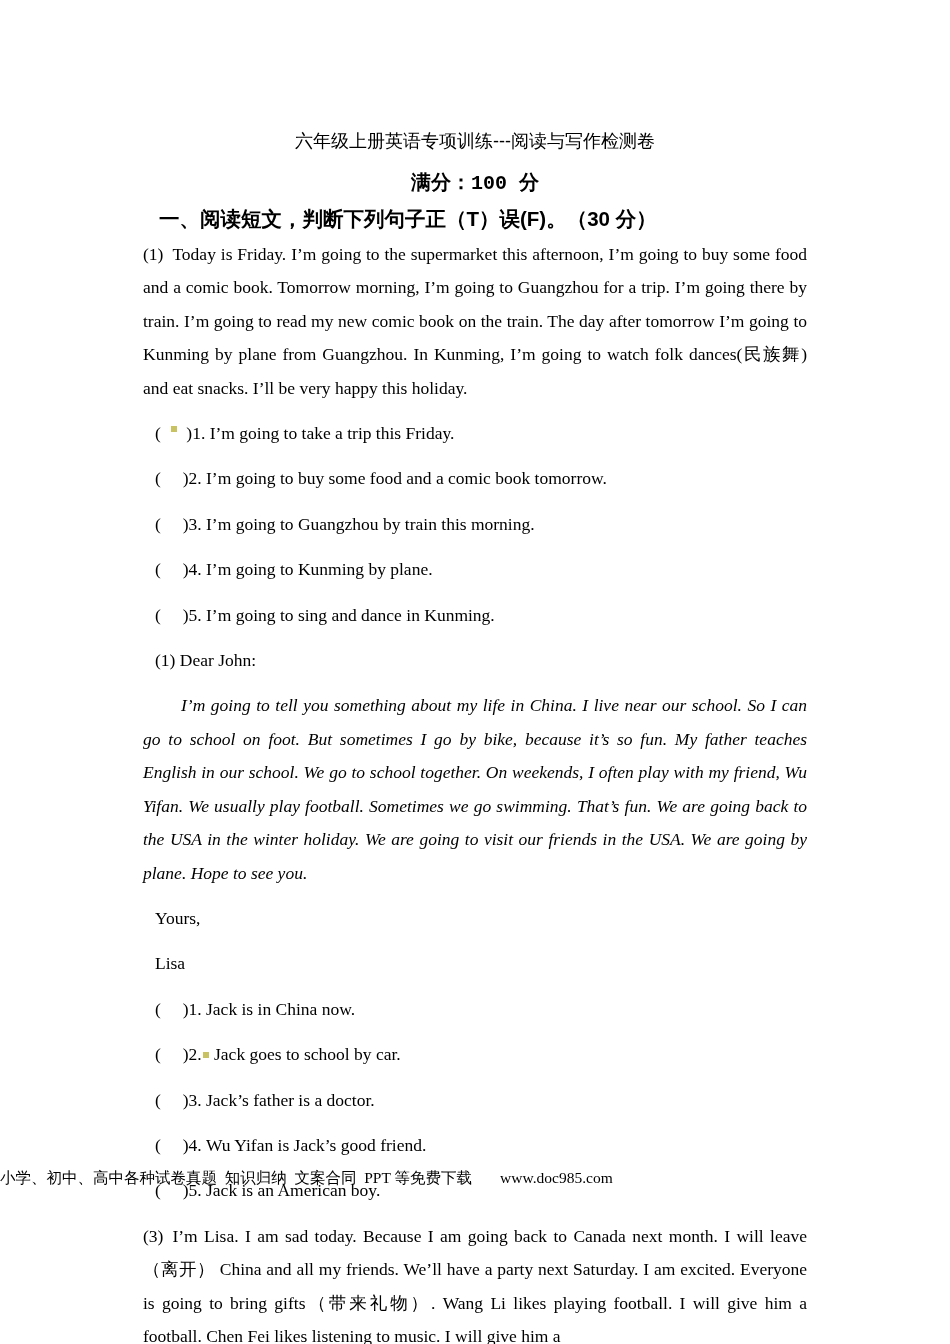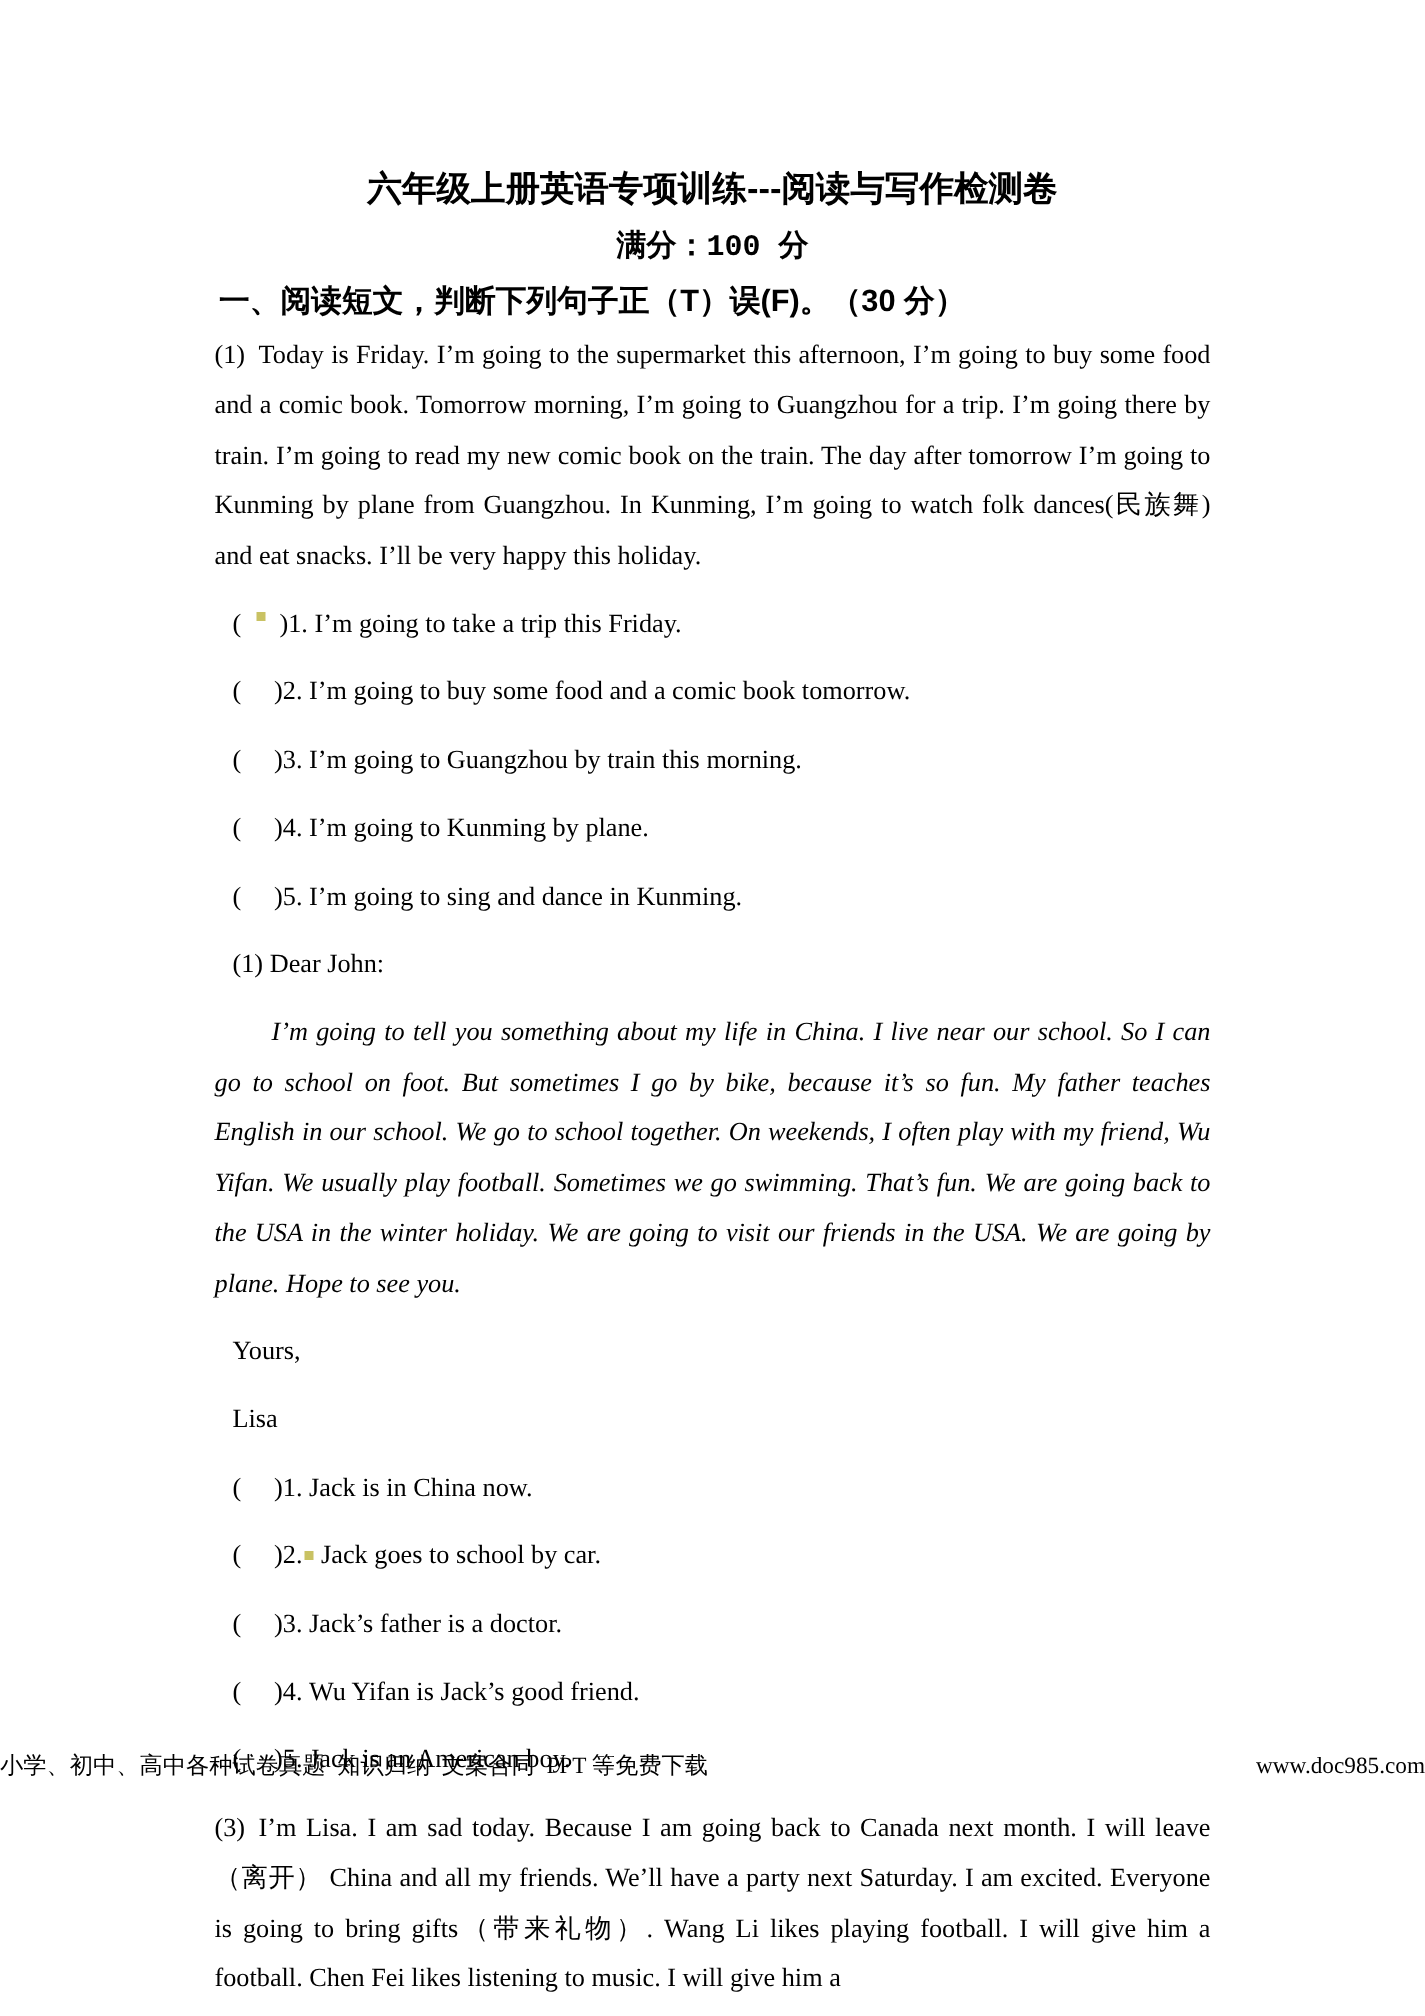--- a/index.html
+++ b/index.html
@@ -15,37 +15,37 @@
     width: 950px; height: 1344px;
     background: #ffffff;
     overflow: hidden;
   }
   .doc {
     position: absolute;
     left: 143px; top: 112px;
     width: 664px;
   }
   .title {
-    margin: 0;
+    margin: 16px;
     text-align: center;
     font-family: "Liberation Sans", "DejaVu Sans", sans-serif;
-    font-size: 23px;
-    font-weight: 700;
+    font-size: 18px;
+    font-weight: 400;
     line-height: 27px;
   }
   .subtitle {
     margin: 14px 0 0 0;
     text-align: center;
     font-family: Liberation Mono, monospace;
     font-size: 20px;
     font-weight: 700;
     line-height: 26px;
   }
   .sec-heading {
-    margin: 8px 0 5px 3px;
+    margin: 8px 0 5px 16px;
     font-family: "Liberation Sans", "DejaVu Sans", sans-serif;
     font-size: 20.5px;
     font-weight: 700;
     line-height: 28px;
   }
   .bodytext { font-size: 17.5px; line-height: 33.4px; }
   .para {
     margin: 0;
     text-align: justify;
   }
@@ -58,21 +58,21 @@
     background: #c9c263;
     margin: 0 1px;
   }
   .mark-mid { vertical-align: 7px; }
   .mark-low { vertical-align: 2px; }
   .footer {
     position: absolute;
     left: 0; top: 1167px;
     width: 950px;
     display: flex;
-    justify-content: space-between;
+    justify-content: flex-start;
     align-items: baseline;
     gap: 28px;
     font-size: 15.5px;
     line-height: 22px;
     color: #000000;
   }
 </style>
 </head>
 <body>
 

